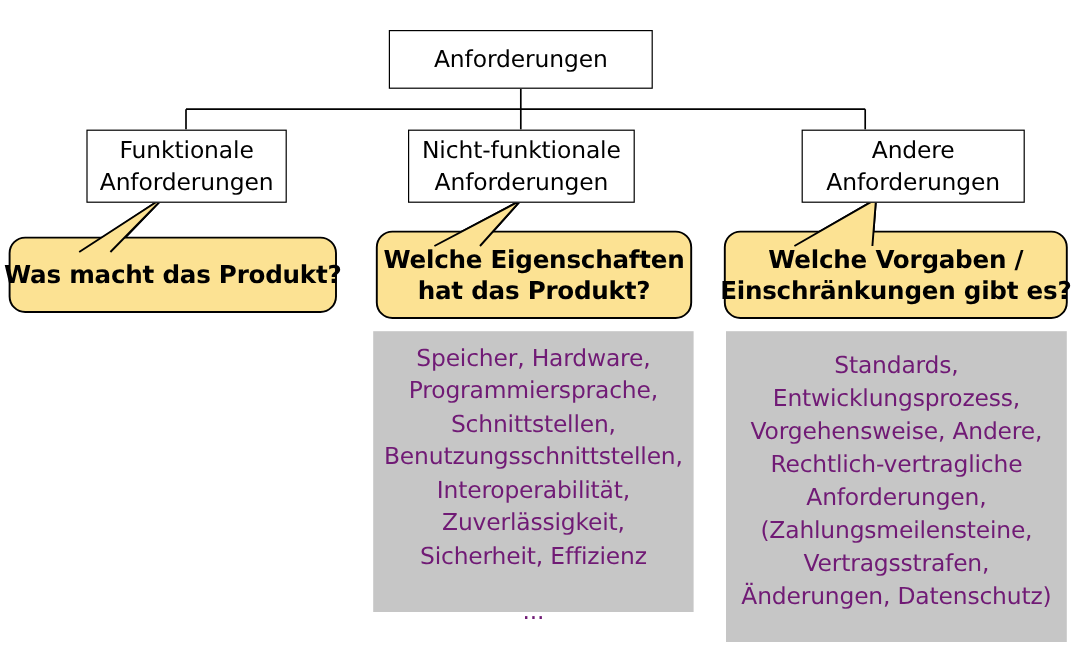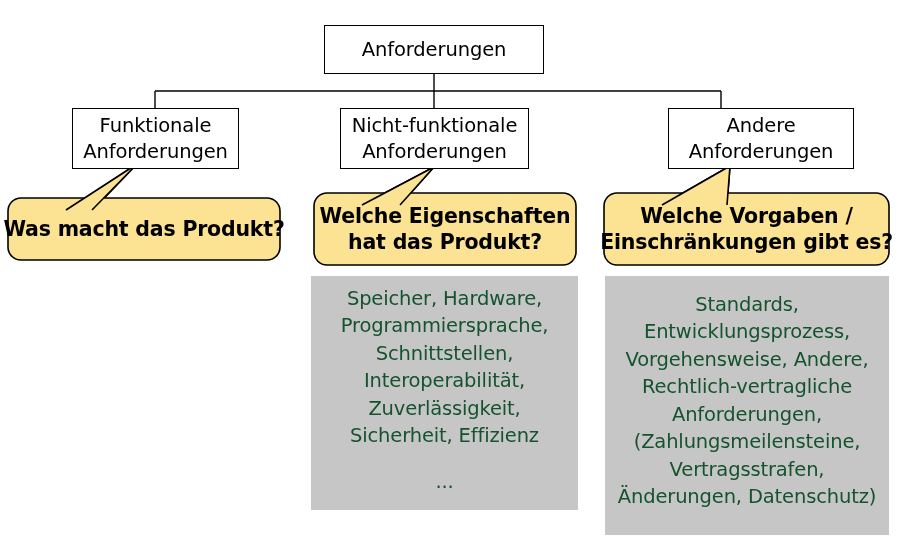--- a/index.html
+++ b/index.html
@@ -77,21 +77,21 @@
     background: #c6c6c6;
     z-index: 2;
     display: flex;
     flex-direction: column;
     align-items: center;
     justify-content: flex-start;
     text-align: center;
     font-size: 19.5px;
     line-height: 1.41;
     letter-spacing: -0.15px;
-    color: #14532d;
+    color: #701a75;
   }
   .gray-box .gray-line {
     display: block;
     white-space: nowrap;
   }
   .gray-box .gray-ellipsis {
     display: block;
     margin-top: 0.95em;
   }
 </style>
@@ -176,20 +176,21 @@
     <span class="callout-text">
       <span class="callout-line">Welche Vorgaben /</span>
       <span class="callout-line">Einschränkungen gibt es?</span>
     </span>
   </div>
 
   <div class="gray-box" style="left:311px; top:276px; width:267px; height:234px; padding-top:9px;">
     <span class="gray-line">Speicher, Hardware,</span>
     <span class="gray-line">Programmiersprache,</span>
     <span class="gray-line">Schnittstellen,</span>
+    <span class="gray-line">Benutzungsschnittstellen,</span>
     <span class="gray-line">Interoperabilität,</span>
     <span class="gray-line">Zuverlässigkeit,</span>
     <span class="gray-line">Sicherheit, Effizienz</span>
     <span class="gray-ellipsis">...</span>
   </div>
 
   <div class="gray-box" style="left:605px; top:276px; width:284px; height:259px; padding-top:15px;">
     <span class="gray-line">Standards,</span>
     <span class="gray-line">Entwicklungsprozess,</span>
     <span class="gray-line">Vorgehensweise, Andere,</span>

